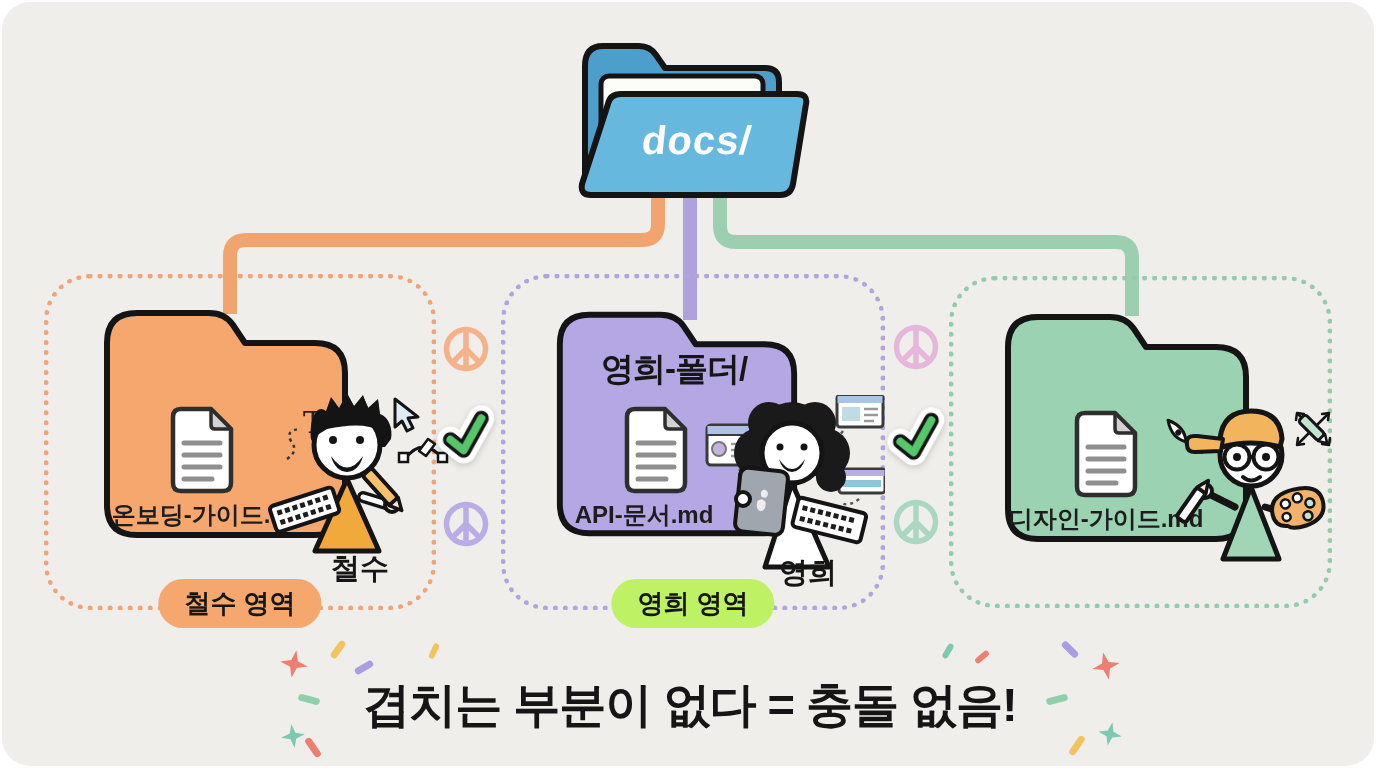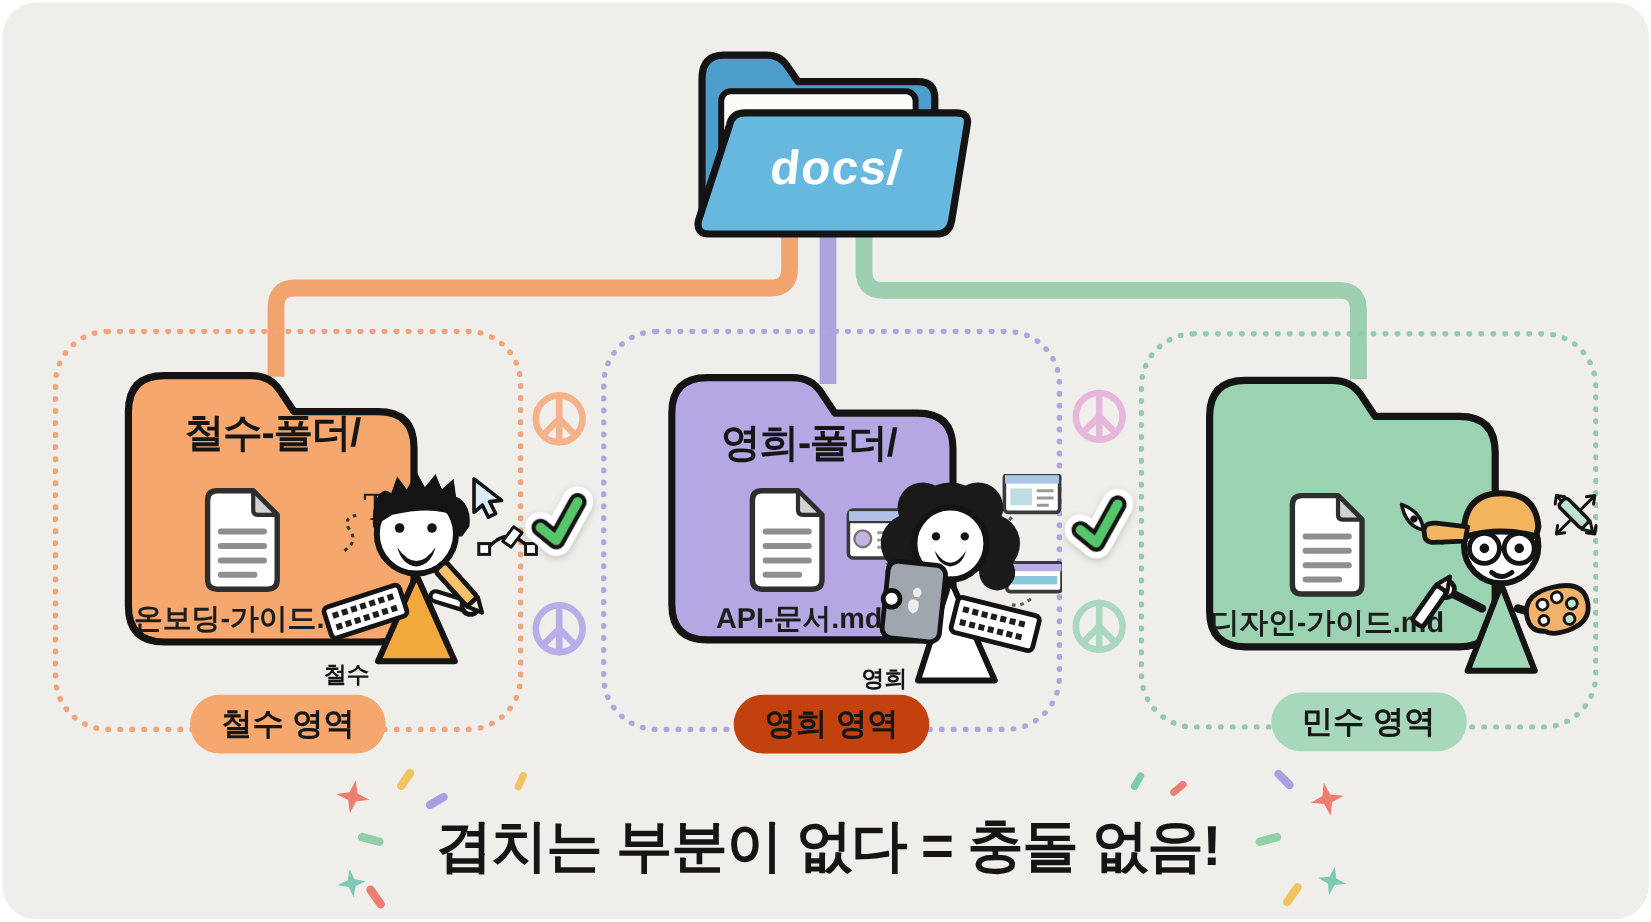--- a/index.html
+++ b/index.html
@@ -21,27 +21,27 @@
   .zone-1 { left:42px;  top:272px; width:392px; height:336px; border-color:#F0A478; }
   .zone-2 { left:499px; top:272px; width:384px; height:336px; border-color:#B2A4DF; }
   .zone-3 { left:947px; top:274px; width:383px; height:332px; border-color:#93CBAB; }
 
   .folder-svg { position:absolute; z-index:3; }
   .folder-title { position:absolute; z-index:4; text-align:center; font-size:33px; font-weight:800;
                   color:#161616; letter-spacing:-1px; }
   .doc-svg { position:absolute; z-index:4; }
   .file-name { position:absolute; z-index:4; text-align:center; font-size:24px; font-weight:700; color:#1d1d1d; }
   .person-svg { position:absolute; z-index:4; }
-  .person-name { position:absolute; z-index:4; text-align:left; font-size:19px; font-weight:800; color:#161616; }
+  .person-name { position:absolute; z-index:4; text-align:center; font-size:29px; font-weight:800; color:#161616; }
 
   .zone-badge { position:absolute; bottom:-23px; left:50%; transform:translateX(-50%); z-index:4;
                 padding:7px 26px; border-radius:28px; font-size:26px; font-weight:800;
                 color:#161616; white-space:nowrap;margin-top:37px; }
   .badge-1 { background:#F5A76E; }
-  .badge-2 { background:#c2410c; }
+  .badge-2 { background:#bef264; }
   .badge-3 { background:#A8D8BC; }
 
   
   .sep-icon { position:absolute; z-index:3; }
   .peace-orange { color:#F5B18A; }
   .peace-purple { color:#B9ACE7; }
   .peace-pink   { color:#E7B6DB; }
   .peace-green  { color:#AAD7BF; }
   .check-icon-wrap { filter:drop-shadow(0 2px 3px rgba(0,0,0,0.18)); transform:rotate(-6deg); }
 
@@ -69,21 +69,20 @@
     <path d="M10,36 Q10,16 28,16 H64 Q75,16 81,25 L90,38 H190 Q204,38 204,52 V150 H10 Z" fill="#4E9ECB" stroke="#141414" stroke-width="6" stroke-linejoin="round"></path>
     <rect x="26" y="46" width="162" height="104" rx="8" fill="#FCFCF9" stroke="#141414" stroke-width="5"></rect>
     <path d="M46,64 H222 Q233,64 231,74 L218,154 Q216,165 205,165 H16 Q5,165 7,154 L33,74 Q35,64 46,64 Z" fill="#67B8DF" stroke="#141414" stroke-width="6" stroke-linejoin="round"></path>
   </svg>
   <div class="root-label">docs/</div>
 
   <div class="zone zone-1">
     <svg class="folder-svg" style="left:48px; top:22px;" width="258" height="244" viewBox="0 0 258 244">
       <path d="M10,42 Q10,12 40,12 H112 Q128,12 136,24 L148,42 H218 Q248,42 248,72 V204 Q248,234 218,234 H40 Q10,234 10,204 Z" fill="#F5A76E" stroke="#141414" stroke-width="6" stroke-linejoin="round"></path>
     </svg>
-    <div class="folder-title" style="left:38px; top:60px; width:280px;">철수-폴더/</div>
     <svg class="doc-svg" style="left:118px; top:124px;" width="70" height="94" viewBox="0 0 70 94">
       <path d="M6,14 Q6,6 14,6 H44 L64,26 V80 Q64,88 56,88 H14 Q6,88 6,80 Z" fill="#FFFFFF" stroke="#2E2E2E" stroke-width="4.5" stroke-linejoin="round"></path>
       <path d="M44,6 V22 Q44,26 48,26 H64 Z" fill="#D2D2D2" stroke="#2E2E2E" stroke-width="3.5" stroke-linejoin="round"></path>
       <path d="M17,40 H53 M17,52 H53 M17,64 H53 M17,76 H45" stroke="#8F8F8F" stroke-width="5" stroke-linecap="round"></path>
     </svg>
     <div class="file-name" style="left:60px; top:220px; width:200px;">온보딩-가이드.md</div>
 
     <svg class="person-svg" style="left:218px; top:108px;" width="192" height="178" viewBox="0 0 192 178">
 
       <path d="M20,72 q12,-8 4,-18 q-6,-10 8,-12" fill="none" stroke="#333" stroke-width="2.5" stroke-dasharray="3 4"></path>
@@ -131,21 +130,21 @@
   <div class="zone zone-2">
     <svg class="folder-svg" style="left:44px; top:22px;" width="254" height="244" viewBox="0 0 258 244">
       <path d="M10,42 Q10,12 40,12 H112 Q128,12 136,24 L148,42 H218 Q248,42 248,72 V204 Q248,234 218,234 H40 Q10,234 10,204 Z" fill="#B4A7E3" stroke="#141414" stroke-width="6" stroke-linejoin="round"></path>
     </svg>
     <div class="folder-title" style="left:28px; top:68px; width:280px;">영희-폴더/</div>
     <svg class="doc-svg" style="left:115px; top:124px;" width="70" height="94" viewBox="0 0 70 94">
       <path d="M6,14 Q6,6 14,6 H44 L64,26 V80 Q64,88 56,88 H14 Q6,88 6,80 Z" fill="#FFFFFF" stroke="#2E2E2E" stroke-width="4.5" stroke-linejoin="round"></path>
       <path d="M44,6 V22 Q44,26 48,26 H64 Z" fill="#D2D2D2" stroke="#2E2E2E" stroke-width="3.5" stroke-linejoin="round"></path>
       <path d="M17,40 H53 M17,52 H53 M17,64 H53 M17,76 H45" stroke="#8F8F8F" stroke-width="5" stroke-linecap="round"></path>
     </svg>
-    <div class="file-name" style="left:60px; top:220px; width:200px;">API-문서.md</div>
+    <div class="file-name" style="left:38px; top:220px; width:200px;">API-문서.md</div>
 
     <svg class="person-svg" style="left:141px; top:116px;" width="238" height="188" viewBox="0 0 238 188">
 
       <g transform="translate(60,30)">
         <rect x="0" y="0" width="50" height="40" rx="4" fill="#FFFFFF" stroke="#3A3A3A" stroke-width="3"></rect>
         <path d="M0,10 H50" stroke="#3A3A3A" stroke-width="2"></path>
         <rect x="0.5" y="1" width="49" height="8" fill="#AEBFE8"></rect>
         <circle cx="12" cy="24" r="7" fill="#C3B3E2" stroke="#777" stroke-width="2"></circle>
         <path d="M24,19 H44 M24,25 H44 M24,31 H40" stroke="#9a9a9a" stroke-width="2.5"></path>
       </g>
@@ -257,21 +256,20 @@
       <path d="M102,104 L122,110" stroke="#141414" stroke-width="7" stroke-linecap="round"></path>
       <g transform="translate(135,106) rotate(-14)">
         <path d="M-26,0 Q-26,-20 0,-20 Q26,-20 26,-2 Q26,16 4,18 Q-10,19 -14,14 Q-26,12 -26,0 Z" fill="#F2B16C" stroke="#141414" stroke-width="4" stroke-linejoin="round"></path>
         <circle cx="-11" cy="-8" r="4.5" fill="#FFFFFF" stroke="#141414" stroke-width="2.5"></circle>
         <circle cx="2" cy="-11" r="4.5" fill="#FFFFFF" stroke="#141414" stroke-width="2.5"></circle>
         <circle cx="13" cy="-3" r="4.5" fill="#BFE3CE" stroke="#141414" stroke-width="2.5"></circle>
         <circle cx="8" cy="9" r="4.5" fill="#BFE3CE" stroke="#141414" stroke-width="2.5"></circle>
         <circle cx="-13" cy="5" r="4" fill="#FFFFFF" stroke="#141414" stroke-width="2.5"></circle>
       </g>
     </svg>
-    <div class="zone-badge badge-3">민수 영역</div>
   </div>
 
   <svg class="sep-icon peace-orange" style="left:440px; top:323px;" width="48" height="48" viewBox="0 0 48 48">
     <g stroke="currentColor" stroke-width="5.5" stroke-linecap="round" fill="none">
       <circle cx="24" cy="24" r="19.5"></circle>
         <path d="M24,4.5 V43.5 M24,24 L10.5,37.5 M24,24 L37.5,37.5"></path>
     </g>
   </svg>
   <svg class="sep-icon check-icon-wrap" style="left:434px; top:404px;" width="60" height="58" viewBox="0 0 60 58">
     <path d="M14,32 L26,44 L47,14" fill="none" stroke="#FFFFFF" stroke-width="26" stroke-linecap="round" stroke-linejoin="round"></path>

